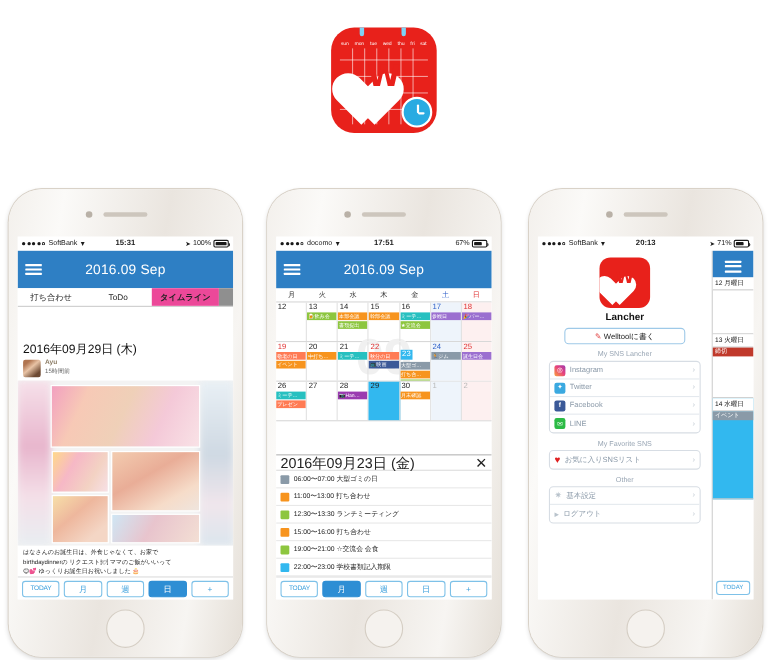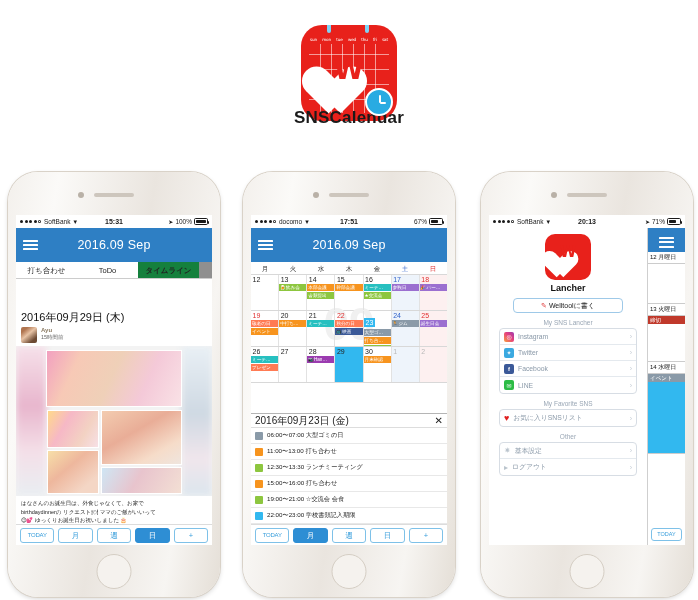--- a/index.html
+++ b/index.html
@@ -99,21 +99,21 @@
   }
   .hamburger { position: absolute; left: 7px; width: 15px; display: flex; flex-direction: column; gap: 2.4px; }
   .hamburger b { display: block; height: 2px; background: #fff; border-radius: .5px; }
   .nav-title {
     width: 100%; text-align: center; color: #fff; font-size: 12.5px; letter-spacing: .2px;
   }
 
   
   .tabs { height: 17px; display: flex; background: #fff; border-bottom: 1px solid #ccc; position: relative; }
   .tab { flex: 1; text-align: center; font-size: 7.5px; color: #222; line-height: 17px; }
-  .tab.active { background: #15803d; font-weight: bold; }
+  .tab.active { background: #ec4899; font-weight: bold; }
   .tab-scroll { width: 13px; background: #8f8f8f; }
   .tl-date { font-size: 11px; color: #111; padding: 3px 5px 1px; margin-top: 28px; }
   .tl-post { display: flex; gap: 4px; padding: 1px 5px 3px; align-items: flex-start; }
   .tl-avatar { width: 16px; height: 16px; border-radius: 2px; flex: none; overflow:hidden;
     background: linear-gradient(140deg,#b0744f 20%,#e8c3a5 45%,#6d4a33 80%); }
   .tl-meta b { display: block; font-size: 6px; color: #8a7a62; }
   .tl-meta span { display: block; font-size: 5.5px; color: #666; margin-top: .5px; }
   .collage { height: 150px; background: #f3f3f3; position: relative; overflow: hidden; }
   .collage .side { position: absolute; top: 0; bottom: 0; width: 30px; filter: blur(3px); }
   .collage .side.l { left: 0; background: linear-gradient(180deg,#f6e1ea,#e8b6cd 40%,#f4dfe8 70%,#e9eef2); }
@@ -171,21 +171,21 @@
   .ev { font-size: 4.6px; color: #fff; line-height: 7px; height: 7px;
     padding: 0 1px; margin-bottom: .8px; white-space: nowrap; overflow: hidden; }
   .watermark {
     position: absolute; left: 0; right: 0; top: 22px; text-align: center;
     font-size: 46px; color: #f0f0f0; font-weight: bold; z-index: 0; pointer-events: none;
   }
 
   
   .sheet { position: absolute; left: 0; right: 0; bottom: 21px; background: #fff; border-top: 1px solid #b5b5b5; }
   .sheet-hdr { display: flex; align-items: center; height: 14px; padding: 0 4px; border-bottom: 1px solid #ddd; }
-  .sheet-hdr span { font-size: 10px; color: #222; }
+  .sheet-hdr span { font-size: 13px; color: #222; }
   .sheet-x { margin-left: auto; font-size: 8px; color: #555; }
   .ev-row { display: flex; align-items: center; height: 16px; padding: 0 4px; gap: 4px; border-bottom: 1px solid #e8e8e8; }
   .ev-sw { width: 8px; height: 8px; border-radius: 1px; flex: none; }
   .ev-txt { font-size: 6.2px; color: #222; white-space: nowrap; }
 
   
   .menuwrap { position: absolute; left: 0; top: 13px; right: 38px; bottom: 0; background: #fff; }
   .drawer-edge { position: absolute; right: 0; top: 13px; width: 38px; bottom: 0; background: #fff; border-left: 1px solid #cfcfcf; }
   .w-logo { width: 46px; height: 46px; border-radius: 10px; background: #e8211b; margin: 6px auto 0; position: relative; overflow: hidden; }
   .w-logo .heart-w { left: 7px; top: 6px; width: 32px; height: 31px; }
@@ -252,21 +252,20 @@
       <span class="cal-grid-line" style="left:66px;top:8px;bottom:0;width:1px"></span>
     </div>
     <div class="heart-w">
       <span>W</span>
     </div>
     <div id="clock-badge">
       <i class="hand" style="left:12px;top:5px;width:1.6px;height:8px;"></i>
       <i class="hand" style="left:13px;top:12px;width:6px;height:1.6px;"></i>
     </div>
   </div>
-  <div id="app-title">SNSCalendar</div>
 </div>
 
 <div class="phone" id="phone-1">
   <span class="camera"></span>
   <span class="speaker"></span>
   <span class="home"></span>
   <div class="screen">
 
     <div class="statusbar">
       <span class="sb-dots">

